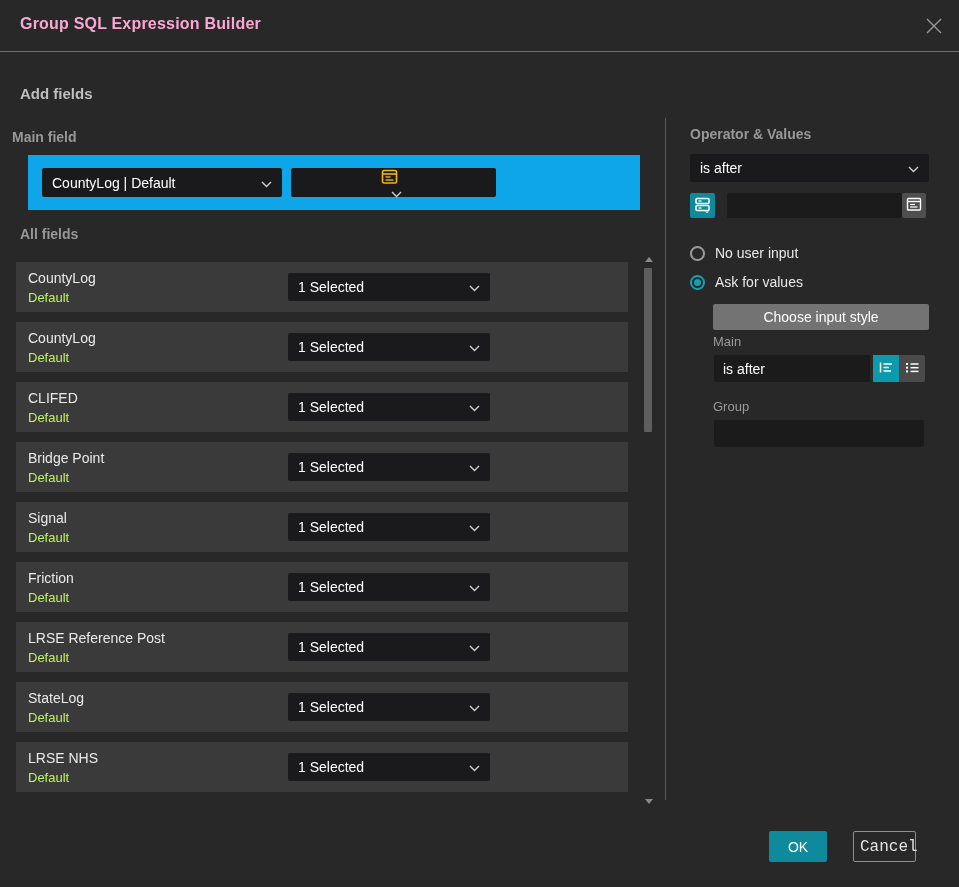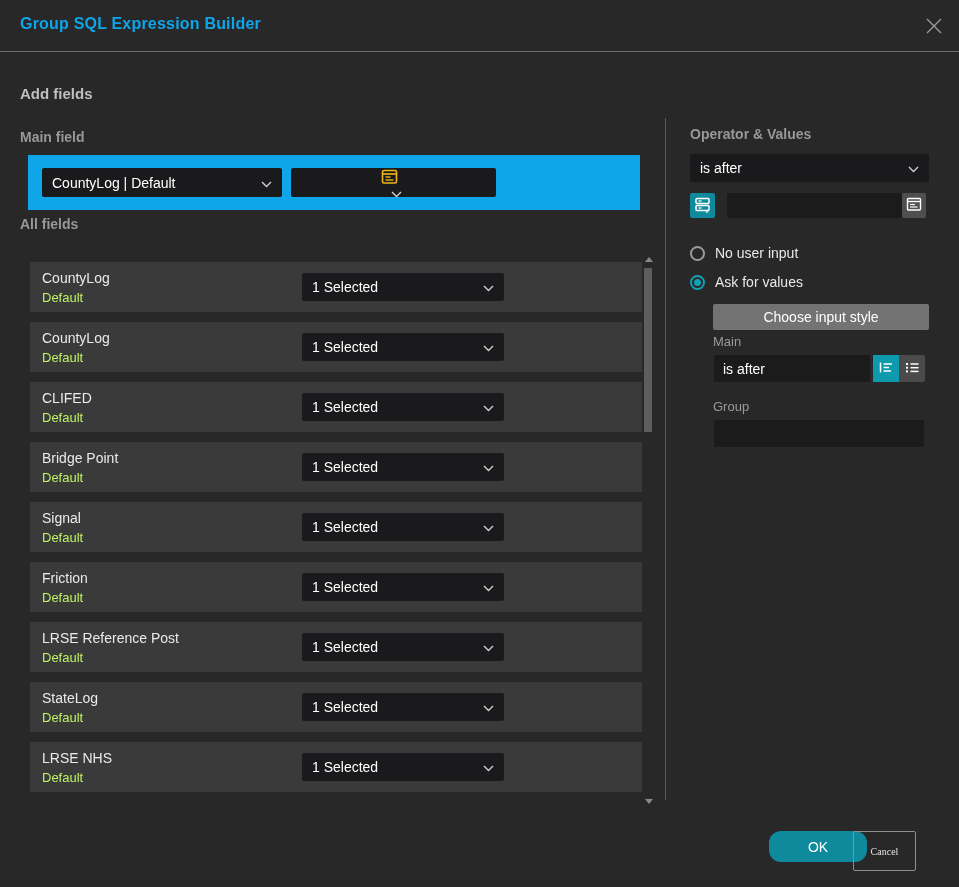--- a/index.html
+++ b/index.html
@@ -2,41 +2,41 @@
 <html><head>
 <meta charset="utf-8">
 <style>
   html,body{margin:0;padding:0;background:#1d1d1d;}
   .dialog{
     position:relative;width:959px;height:887px;background:#282828;
     font-family:"Liberation Sans", sans-serif;color:#e8e8e8;overflow:hidden;
   }
   
   .hdr{position:absolute;left:0;top:0;width:959px;height:52px;border-bottom:1px solid #6d6d6d;box-sizing:border-box;}
-  .hdr-title{position:absolute;left:20px;top:15px;font-size:16px;font-weight:700;color:#0ea5e9;letter-spacing:.2px;}
+  .hdr-title{position:absolute;left:20px;top:15px;font-size:16px;font-weight:700;color:#f9a8d4;letter-spacing:.2px;}
   .close{position:absolute;right:14px;top:15px;width:22px;height:22px;cursor:pointer;}
   
   .h-add{position:absolute;left:20px;top:85px;font-size:15px;font-weight:700;color:#bfbfbf;}
   .lbl{font-size:14px;font-weight:700;color:#989898;}
-  .h-main{position:absolute;left:20px;top:129px;}
-  .h-all{position:absolute;left:20px;top:216px;}
+  .h-main{position:absolute;left:12px;top:129px;}
+  .h-all{position:absolute;left:20px;top:226px;}
   .h-op{position:absolute;left:690px;top:126px;}
   
   .band{position:absolute;left:28px;top:155px;width:612px;height:55px;background:#0ea5e9;}
   .select{
     background:#1a1a1c;border-radius:2px;display:flex;align-items:center;
     font-size:14px;color:#ffffff;cursor:pointer;box-sizing:border-box;padding:0 10px;position:absolute;
   }
   .select .txt{flex:1;white-space:nowrap;overflow:hidden;}
   .chev{flex:0 0 auto;margin-left:6px;}
   .sel-main1{left:14px;top:13px;width:240px;height:29px;}
   .sel-main2{left:263px;top:13px;width:205px;height:29px;flex-direction:column;}
   .cal-gold{margin-right:9px;flex:0 0 auto;display:flex;}
   
-  .list{position:absolute;left:30px;top:262px;width:612px;}
+  .list{position:absolute;left:16px;top:262px;width:612px;}
   .row{position:relative;height:50px;background:#3a3a3a;margin-bottom:10px;}
   .row .fname{position:absolute;left:12px;top:8px;font-size:14px;color:#eaeaea;}
   .row .fsub{position:absolute;left:12px;top:28px;font-size:13px;color:#bef264;}
   .row .select{left:272px;top:11px;width:202px;height:28px;}
   
   .sb-track{position:absolute;left:642px;top:254px;width:12px;height:552px;}
   .sb-thumb{position:absolute;left:644px;top:268px;width:8px;height:164px;background:#5e5e5e;border-radius:1px;cursor:pointer;}
   .sb-up{position:absolute;left:645px;top:257px;width:0;height:0;border-left:4px solid transparent;border-right:4px solid transparent;border-bottom:5px solid #8a8a8a;cursor:pointer;}
   .sb-down{position:absolute;left:645px;top:799px;width:0;height:0;border-left:4px solid transparent;border-right:4px solid transparent;border-top:5px solid #8a8a8a;cursor:pointer;}
   
@@ -52,22 +52,22 @@
   .rcirc.on::after{content:"";position:absolute;left:2px;top:2px;width:7px;height:7px;border-radius:50%;background:#14a0b3;}
   .choose-btn{position:absolute;left:713px;top:304px;width:216px;height:26px;background:#737373;color:#ffffff;border:none;border-radius:2px;font-size:14px;font-family:"Liberation Sans",sans-serif;cursor:pointer;}
   .lbl-label{position:absolute;left:713px;top:334px;font-size:13px;color:#9a9a9a;}
   .label-input{position:absolute;left:714px;top:355px;width:156px;height:27px;background:#1b1b1b;border:none;border-radius:2px 0 0 2px;color:#fff;font-size:14px;padding:0 9px;box-sizing:border-box;font-family:"Liberation Sans",sans-serif;}
   .style-btn{position:absolute;top:355px;width:26px;height:27px;border:none;display:flex;align-items:center;justify-content:center;cursor:pointer;padding:0;}
   .style-single{left:873px;background:#0e9aad;border-radius:0;}
   .style-list{left:899px;background:#4a4a4a;border-radius:0 2px 2px 0;}
   .hint-label{position:absolute;left:713px;top:399px;font-size:13px;color:#9a9a9a;}
   .hint-input{position:absolute;left:714px;top:420px;width:210px;height:27px;background:#1b1b1b;border:none;border-radius:2px;color:#fff;font-size:14px;padding:0 9px;box-sizing:border-box;font-family:"Liberation Sans",sans-serif;}
   
-  .ok-btn{position:absolute;left:769px;top:831px;width:98px;height:31px;background:#0e8a9c;color:#fff;border:none;border-radius:12px;font-size:14px;font-family:"Liberation Sans",sans-serif;cursor:pointer;}
-  .cancel-btn{position:absolute;left:853px;top:831px;width:63px;height:40px;background:transparent;color:#e3e3e3;border:1px solid #8f8f8f;border-radius:2px;font-size:10px;font-family:Liberation Serif, serif;cursor:pointer;}
+  .ok-btn{position:absolute;left:769px;top:831px;width:58px;height:31px;background:#0e8a9c;color:#fff;border:none;border-radius:2px;font-size:14px;font-family:"Liberation Sans",sans-serif;cursor:pointer;}
+  .cancel-btn{position:absolute;left:853px;top:831px;width:63px;height:31px;background:transparent;color:#e3e3e3;border:1px solid #8f8f8f;border-radius:2px;font-size:16px;font-family:Liberation Mono, monospace;cursor:pointer;}
 </style>
 </head>
 <body>
 
 <div class="dialog">
 
   <div class="hdr">
     <div class="hdr-title">Group SQL Expression Builder</div>
     <div class="close">
       <svg width="22" height="22" viewBox="0 0 22 22">

